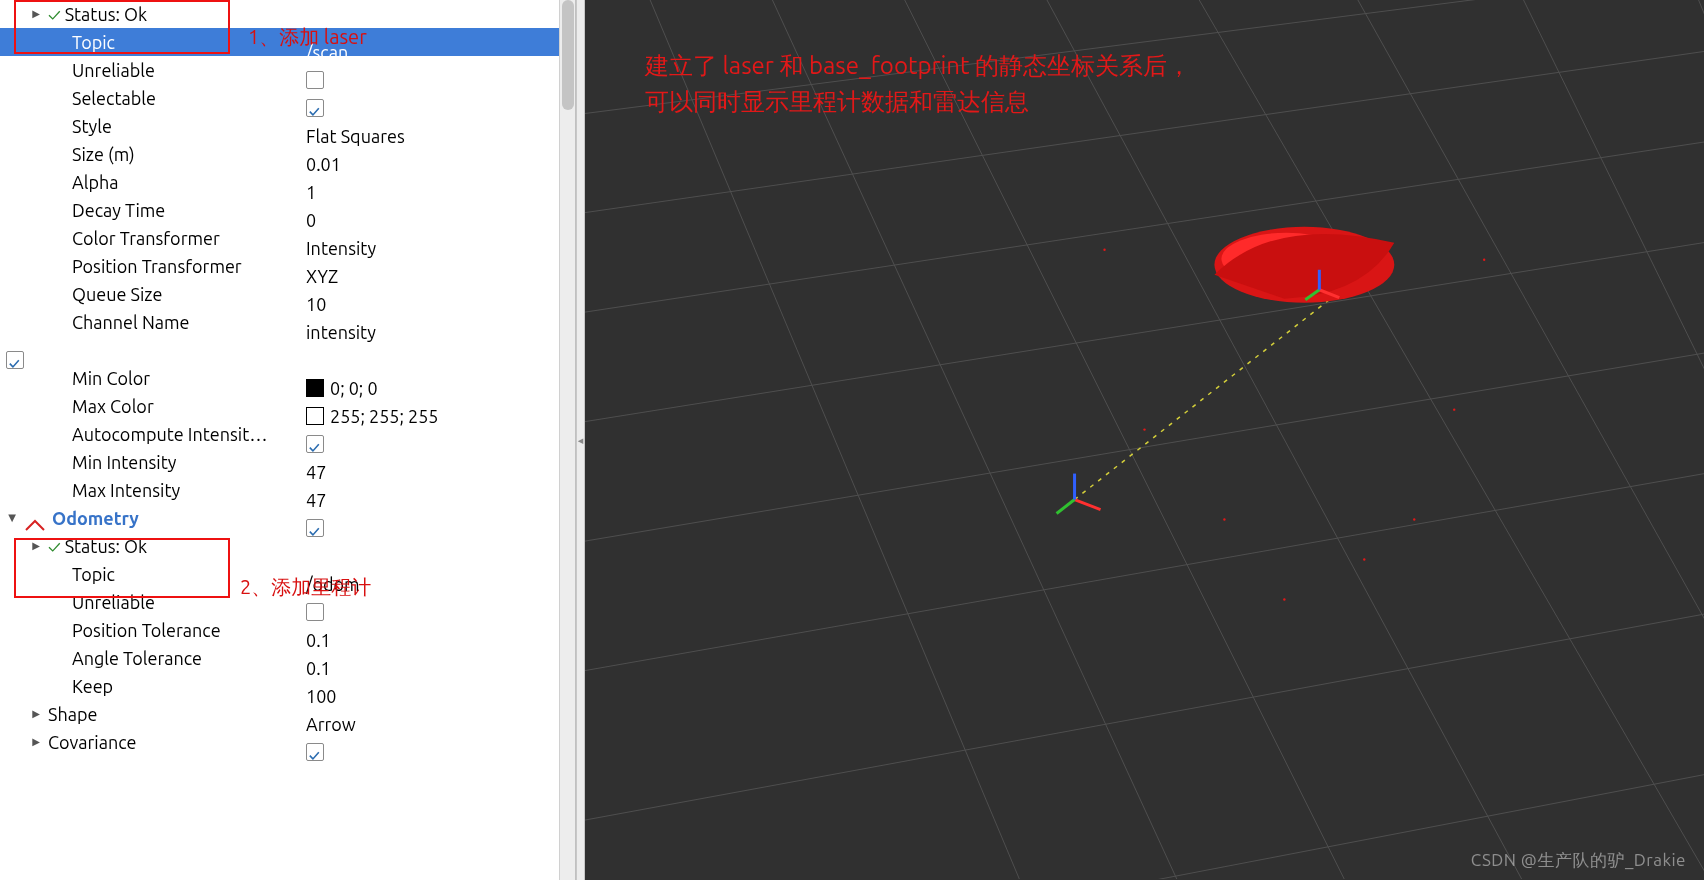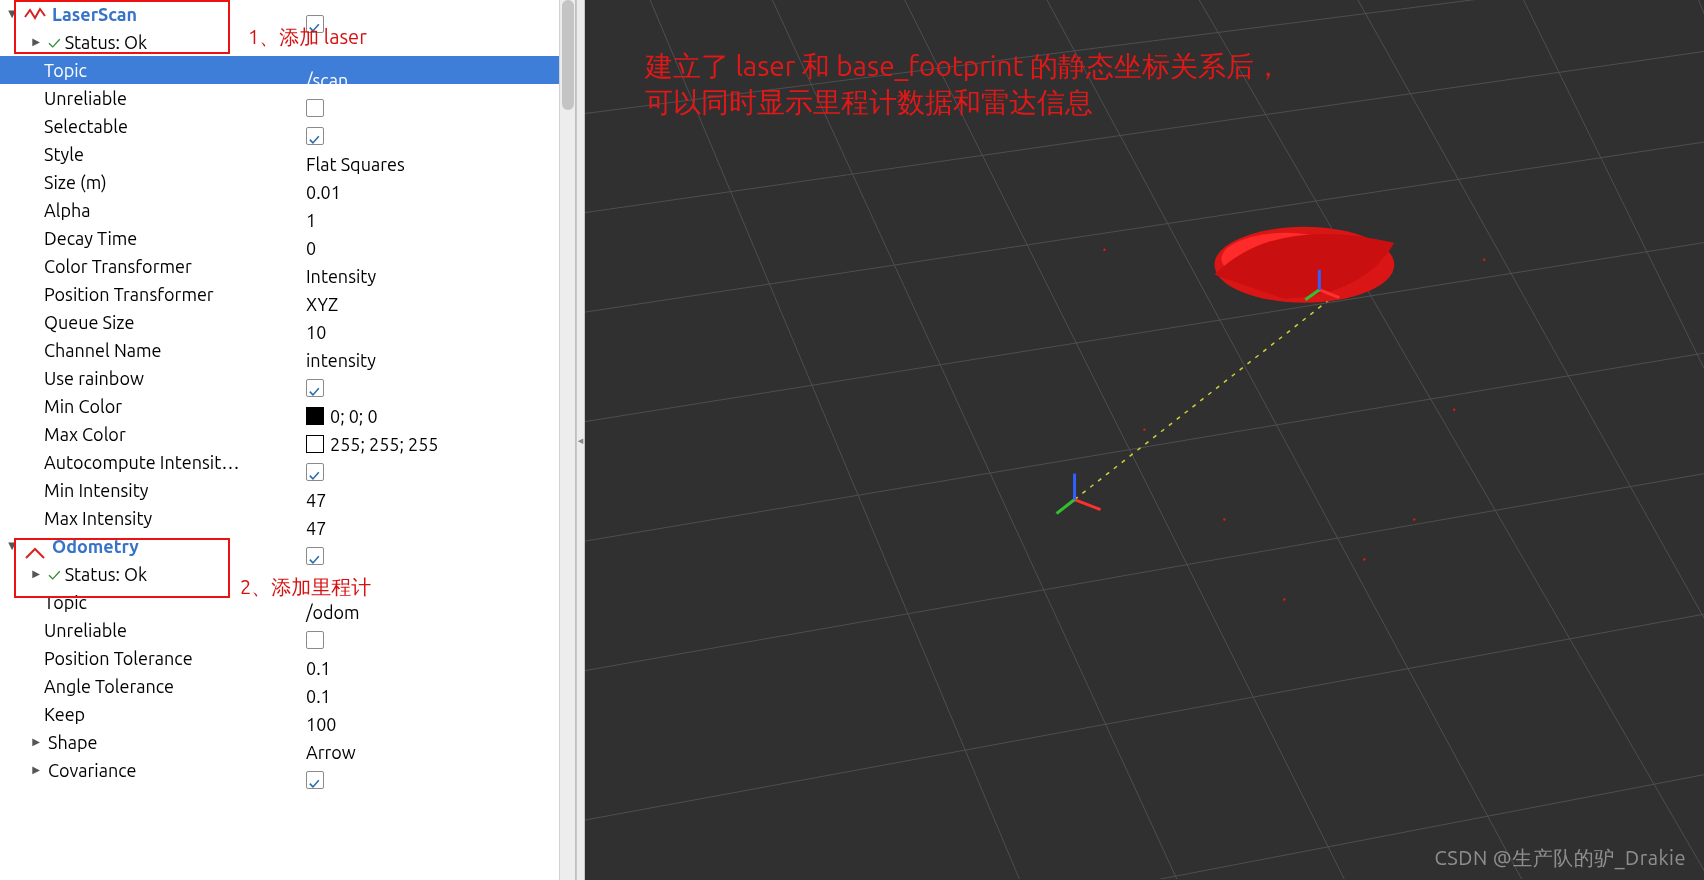--- a/index.html
+++ b/index.html
@@ -9,21 +9,21 @@
   .scroll-area { width: 560px; height: 100%; overflow: hidden; background: #ffffff; }
   .scroll-track { position: absolute; right: 0; top: 0; width: 16px; height: 100%; background: #ededed; border-left: 1px solid #d0d0d0; }
   .scroll-thumb { position: absolute; left: 2px; width: 12px; background: #c4c4c4; border-radius: 6px; }
 
   .tree-row { display: flex; align-items: center; height: 28px; line-height: 28px; white-space: nowrap; }
   .tree-row.selected { background: #3e7dd8; color: #fff; }
   .label-col { width: 300px; display: flex; align-items: center; overflow: hidden; }
   .value-col { flex: 1; display: flex; align-items: center; padding-left: 6px; margin-top: 20px; }
   .indent-0 { padding-left: 4px; }
   .indent-1 { padding-left: 28px; }
-  .indent-2 { padding-left: 44px; }
+  .indent-2 { padding-left: 72px; }
 
   .expander { display: inline-flex; width: 16px; height: 16px; margin-right: 4px; align-items: center; justify-content: center; color: #555; font-size: 12px; }
   .exp-down::before { content: "▼"; font-size: 10px; }
   .exp-right::before { content: "▶"; font-size: 10px; }
 
   .bold-link { font-weight: 600; color: #3773c8; }
   .checkbox { display: inline-block; width: 18px; height: 18px; border: 1px solid #8a8a8a; border-radius: 2px; background: #fff; position: relative; }
   .checkbox.checked::after { content: "✓"; position: absolute; top: -2px; left: 2px; color: #2b6cb0; font-size: 15px; font-weight: bold; }
 
   .swatch { display: inline-block; width: 18px; height: 18px; border: 1px solid #000; margin-right: 6px; vertical-align: middle; }
@@ -37,47 +37,33 @@
 
   
   .anno-box { position: absolute; border: 2px solid #e11; background: transparent; pointer-events: none; }
   .anno-text { position: absolute; color: #d81010; font-size: 20px; pointer-events: none; }
 
   
   .view3d { flex: 1; height: 100%; position: relative; background: #303030; overflow: hidden; }
   .drag-bar { width: 9px; height: 100%; background: #ececec; display: flex; align-items: center; justify-content: center; border-left: 1px solid #c7c7c7; border-right: 1px solid #c7c7c7; }
   .drag-bar span { color: #888; font-size: 11px; }
 
-  .overlay-text { position: absolute; color: #e21818; font-size: 28px; line-height: 36px; }
-  .watermark { position: absolute; right: 18px; bottom: 8px; color: rgba(220,220,220,0.55); font-size: 20px; letter-spacing: 0.5px; }
+  .overlay-text { position: absolute; color: #e21818; font-size: 24px; line-height: 36px; }
+  .watermark { position: absolute; right: 18px; bottom: 8px; color: rgba(220,220,220,0.55); font-size: 17px; letter-spacing: 0.5px; }
 
   .grid-svg { position: absolute; inset: 0; }
 </style>
 </head>
 <body>
 
 <div class="app">
 
   <div class="panel-left">
     <div class="scroll-area">
 
-      <div class="tree-row">
-        <div class="label-col indent-0">
-          <span class="expander exp-down"></span>
-          <span class="laser-icon">
-            <svg width="22" height="14">
-                <path d="M1 10 L6 3 L11 11 L16 2 L21 9" stroke="#d72222" stroke-width="2" fill="none"></path>
-              </svg>
-          </span>
-          <span class="bold-link">LaserScan</span>
-        </div>
-        <div class="value-col">
-            <span class="checkbox checked"></span>
-          </div>
-      </div>
 
       <div class="tree-row">
         <div class="label-col indent-1">
           <span class="expander exp-right"></span>
           <span class="status-ok">✓</span>
           <span>Status: Ok</span>
         </div>
         <div class="value-col"></div>
       </div>
 
@@ -174,23 +160,20 @@
       <div class="tree-row">
         <div class="label-col indent-2">
             <span>Channel Name</span>
           </div>
         <div class="value-col">
             <span>intensity</span>
           </div>
       </div>
 
       <div class="tree-row">
-        <div class="label-col indent-2">
-            <span>Use rainbow</span>
-          </div>
         <div class="value-col">
             <span class="checkbox checked"></span>
           </div>
       </div>
 
 
       <div class="tree-row">
         <div class="label-col indent-2">
             <span>Min Color</span>
           </div>

